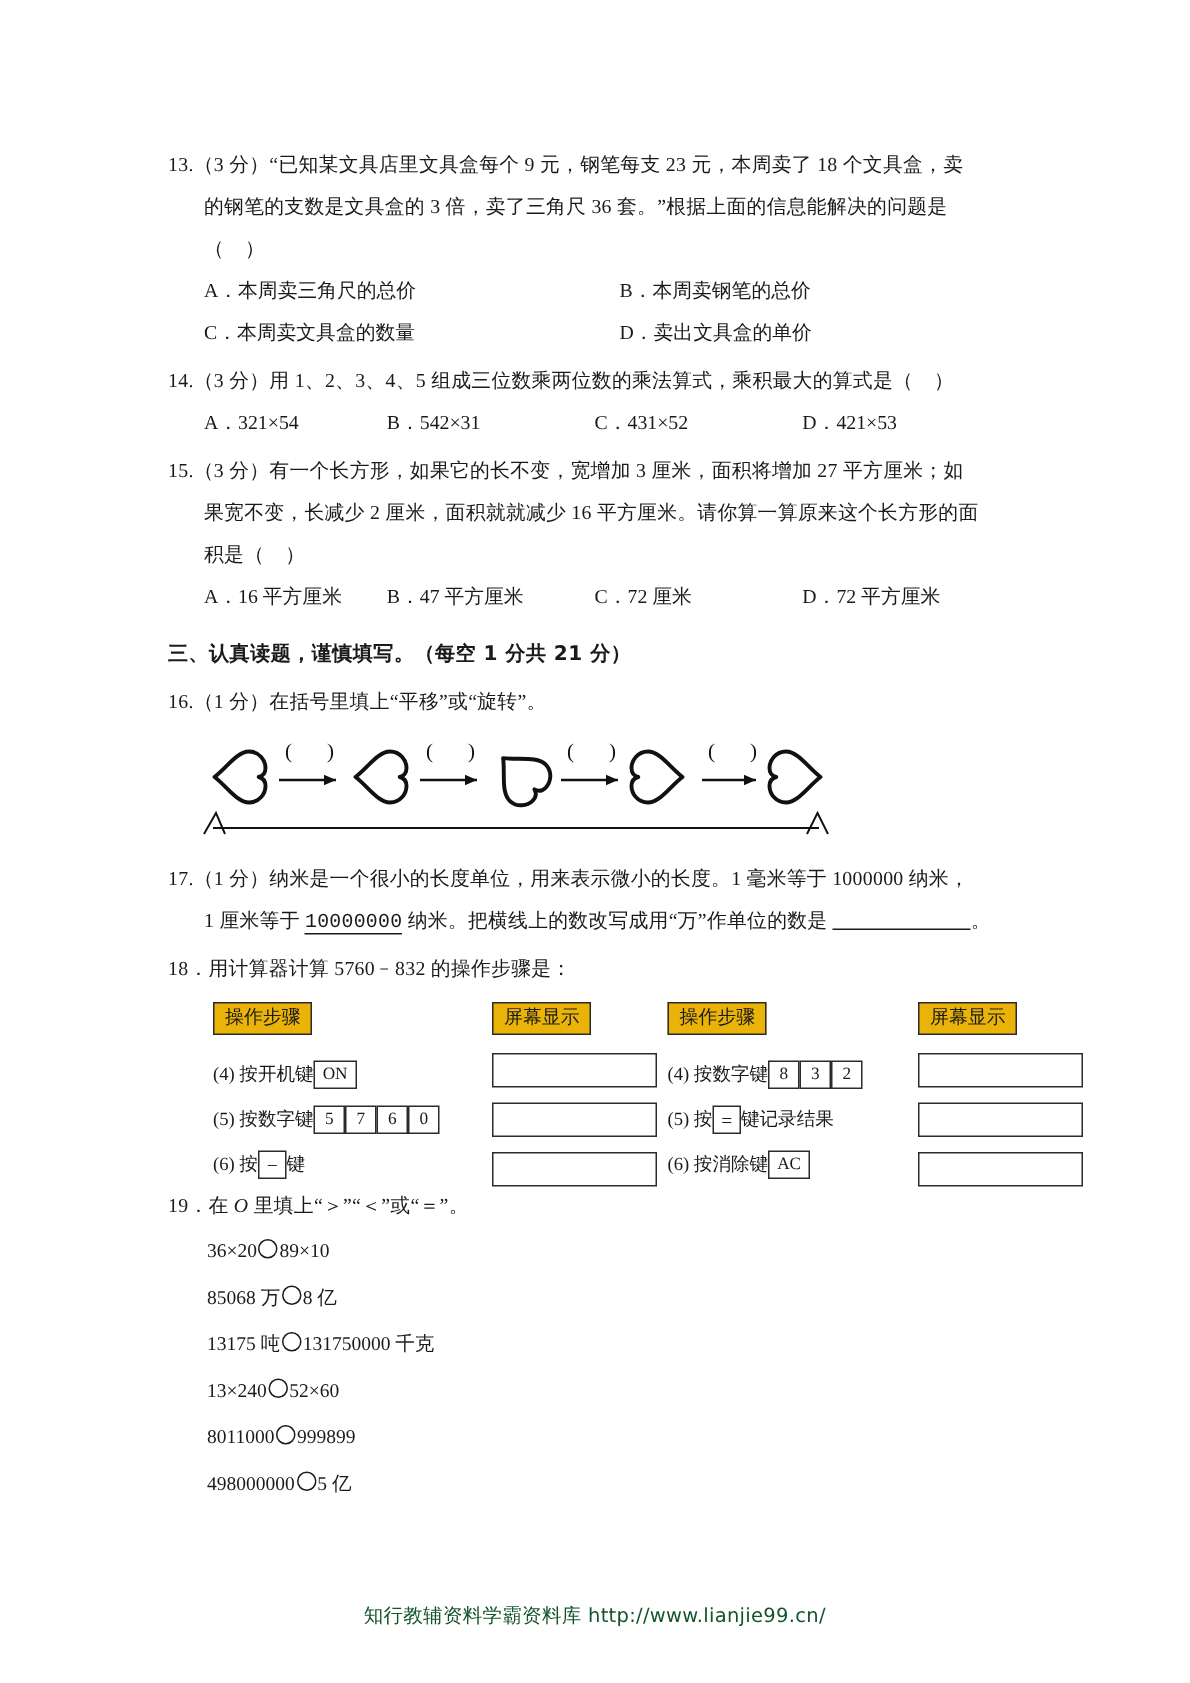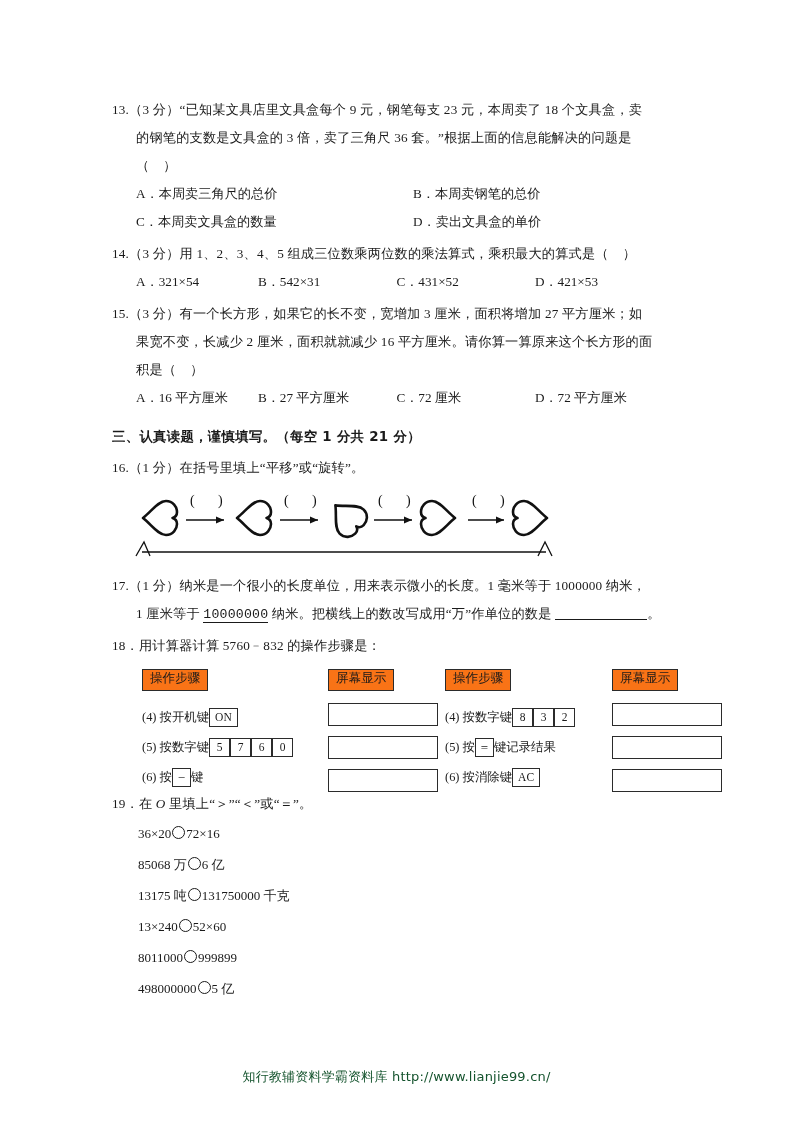--- a/index.html
+++ b/index.html
@@ -107,21 +107,21 @@
   .calc-col.c4 { left: 500px; }
 
   .hdr-box {
     border: 1px solid #2b2b2b;
     font-size: 12.6px;
     padding: 1px 7px 2px 7px;
     display: inline-block;
     line-height: 17px;
     background: #fff;
   }
-  .hdr-box.shaded { background: #f97316; font-family: Liberation Mono, monospace; }
+  .hdr-box.shaded { background: #eab308; }
 
   .row {
     height: 30px;
     display: flex;
     align-items: center;
     font-size: 12.4px;
     white-space: nowrap;
   }
   .row.first { margin-top: 11px; }
   .keybox {
@@ -213,21 +213,21 @@
         <div class="opt">D．421×53</div>
       </div>
     </div>
 
     <div class="q">
       <div class="q-line">15.（3 分）有一个长方形，如果它的长不变，宽增加 3 厘米，面积将增加 27 平方厘米；如</div>
       <div class="q-line indent">果宽不变，长减少 2 厘米，面积就就减少 16 平方厘米。请你算一算原来这个长方形的面</div>
       <div class="q-line indent">积是（    ）</div>
       <div class="opts four">
         <div class="opt">A．16 平方厘米</div>
-        <div class="opt">B．27 平方厘米</div>
+        <div class="opt">B．47 平方厘米</div>
         <div class="opt">C．72 厘米</div>
         <div class="opt">D．72 平方厘米</div>
       </div>
     </div>
 
     <div class="section-head">三、认真读题，谨慎填写。（每空 1 分共 21 分）</div>
 
     <div class="q">
       <div class="q-line">16.（1 分）在括号里填上“平移”或“旋转”。</div>
 
@@ -362,24 +362,24 @@
         </div>
 
       </div>
     </div>
 
     <div class="q">
       <div class="q-line"><span>19．在 </span><span class="italic-o">O</span><span> 里填上“＞”“＜”或“＝”。</span></div>
 
       <div class="cmp-list">
         <div class="cmp">
-          <span>36×20</span><span class="circle"></span><span>72×16</span>
-        </div>
-        <div class="cmp">
-          <span>85068 万</span><span class="circle"></span><span>6 亿</span>
+          <span>36×20</span><span class="circle"></span><span>89×10</span>
+        </div>
+        <div class="cmp">
+          <span>85068 万</span><span class="circle"></span><span>8 亿</span>
         </div>
         <div class="cmp">
           <span>13175 吨</span><span class="circle"></span><span>131750000 千克</span>
         </div>
         <div class="cmp">
           <span>13×240</span><span class="circle"></span><span>52×60</span>
         </div>
         <div class="cmp">
           <span>8011000</span><span class="circle"></span><span>999899</span>
         </div>

